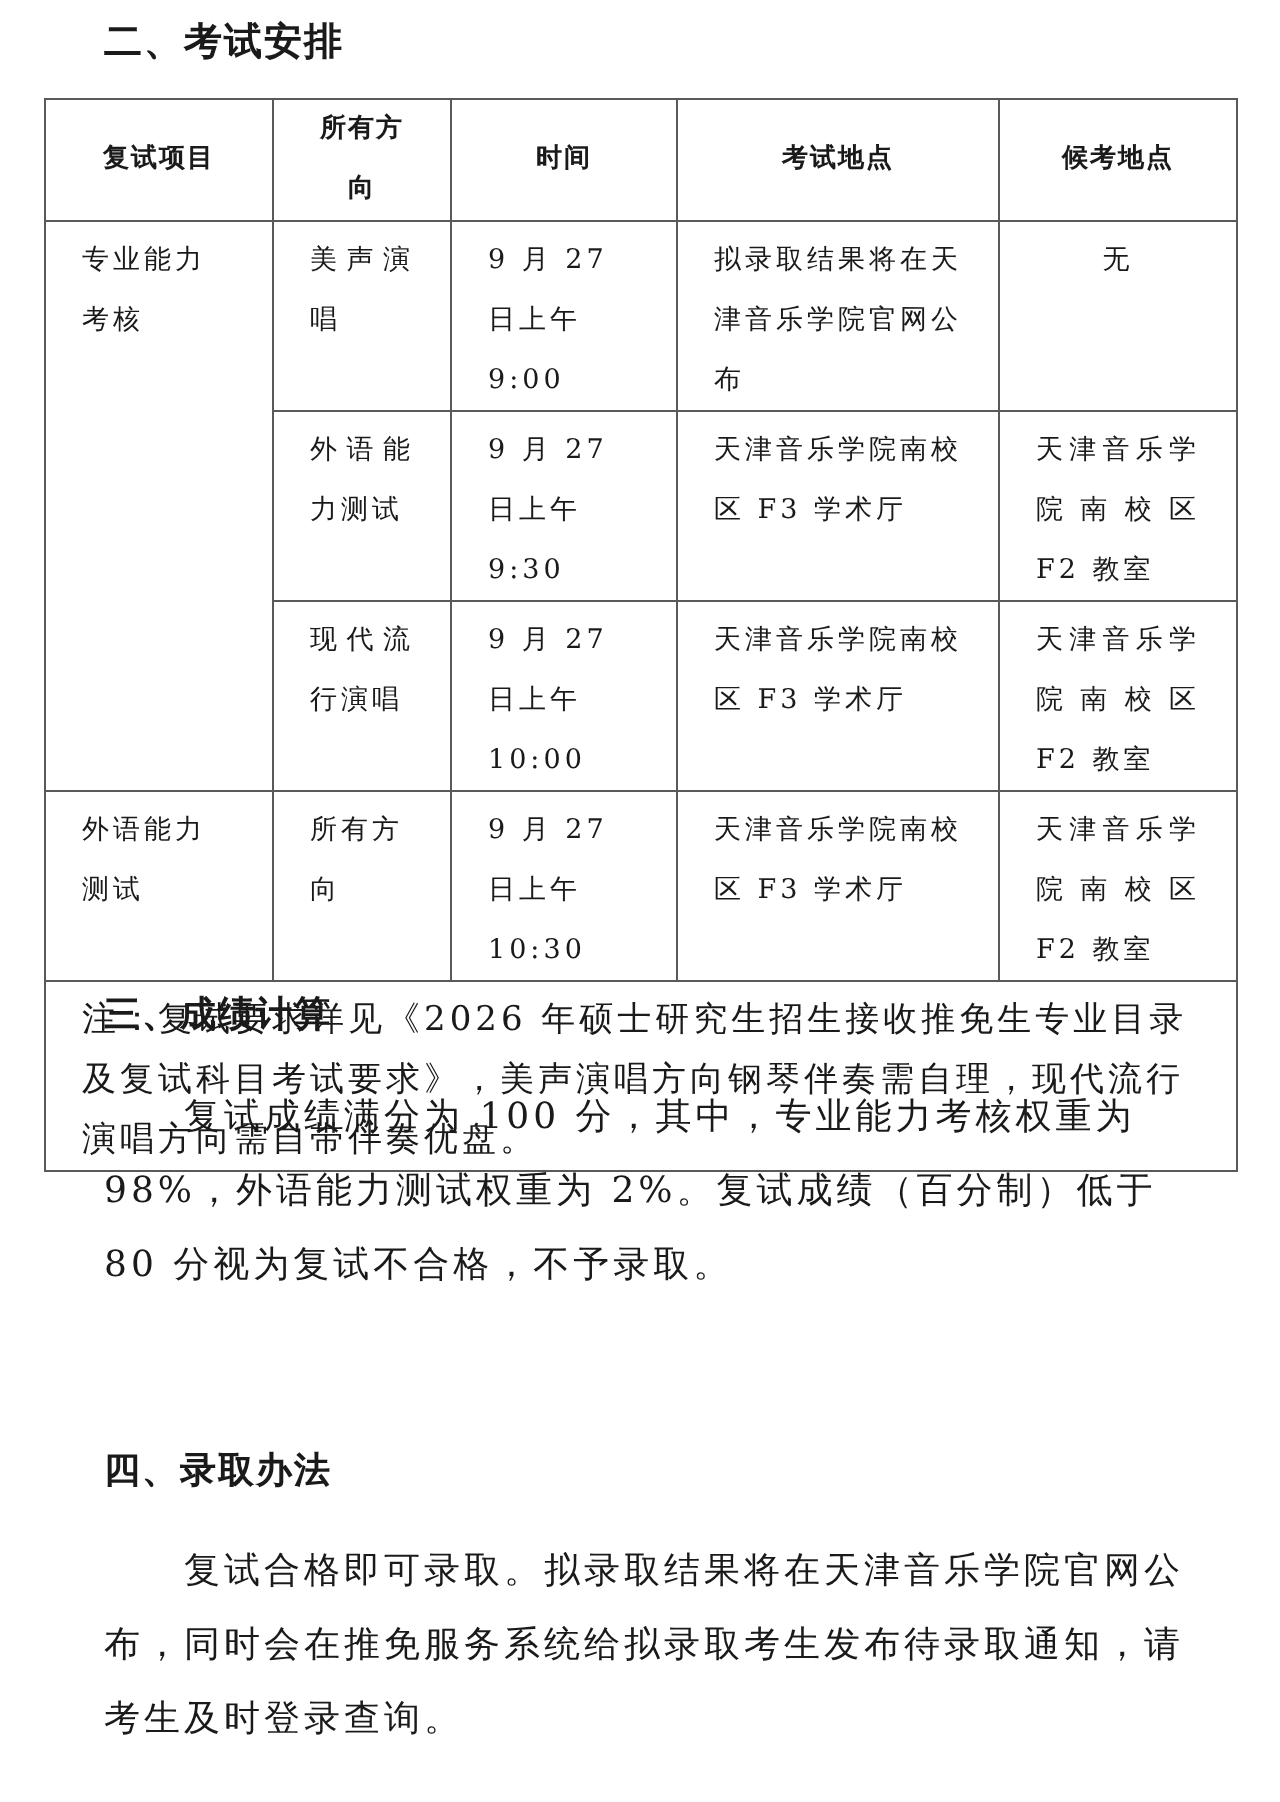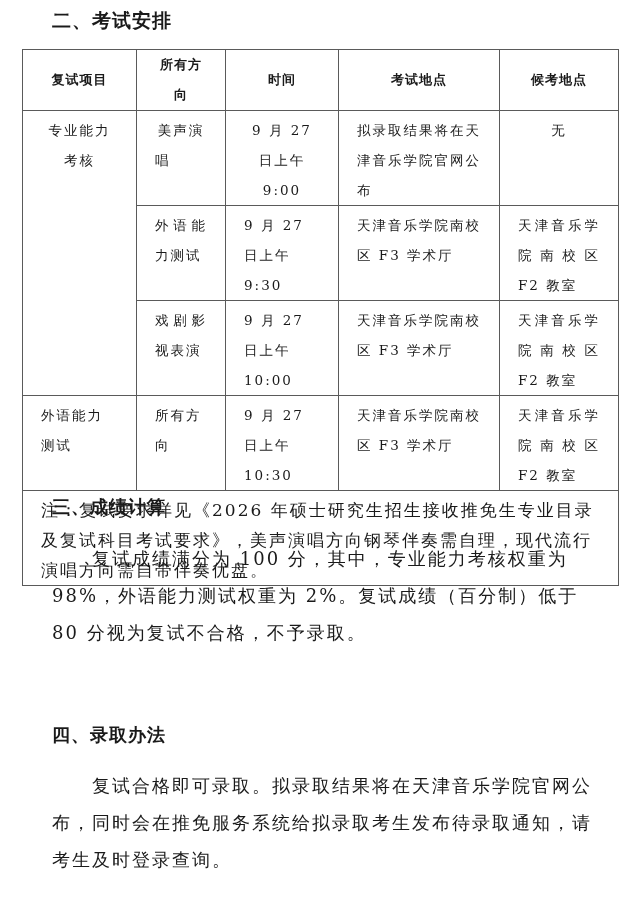--- a/index.html
+++ b/index.html
@@ -33,21 +33,21 @@
     font-weight: normal;
     letter-spacing: 2px;
   }
   table.sched th {
     height: 43px; vertical-align: middle; text-align: center;
     font-weight: bold; font-family: "DejaVu Sans", "Liberation Sans", sans-serif; font-size: 13px;
     letter-spacing: 1px;
   }
   table.sched td { padding-top: 4px; }
   table.sched td.center { text-align: center; }
-  .row1 td { height: 74px; text-align: center; }
+  .row1 td { height: 74px; }
   .row2 td { height: 70px; }
   .row3 td { height: 67px; }
   .row4 td { height: 72px; margin-left: 12px; }
   td.note {
     line-height: 18px; padding: 3px 6px 4px 6px; font-size: 17px; letter-spacing: 1.5px;
     height: 36px;
   }
   .spread { text-align: justify; text-align-last: left; }
 
   .para {
@@ -88,21 +88,21 @@
       <td class="spread">拟录取结果将在天津音乐学院官网公布</td>
       <td class="center">无</td>
     </tr>
     <tr class="row2">
       <td class="spread">外语能力测试</td>
       <td>9 月 27 日上午 9:30</td>
       <td class="spread">天津音乐学院南校区 F3 学术厅</td>
       <td class="spread">天津音乐学院南校区 F2 教室</td>
     </tr>
     <tr class="row3">
-      <td class="spread">戏剧影视表演</td>
+      <td class="spread">现代流行演唱</td>
       <td>9 月 27 日上午 10:00</td>
       <td class="spread">天津音乐学院南校区 F3 学术厅</td>
       <td class="spread">天津音乐学院南校区 F2 教室</td>
     </tr>
     <tr class="row4">
       <td>外语能力测试</td>
       <td>所有方向</td>
       <td>9 月 27 日上午 10:30</td>
       <td class="spread">天津音乐学院南校区 F3 学术厅</td>
       <td class="spread">天津音乐学院南校区 F2 教室</td>

